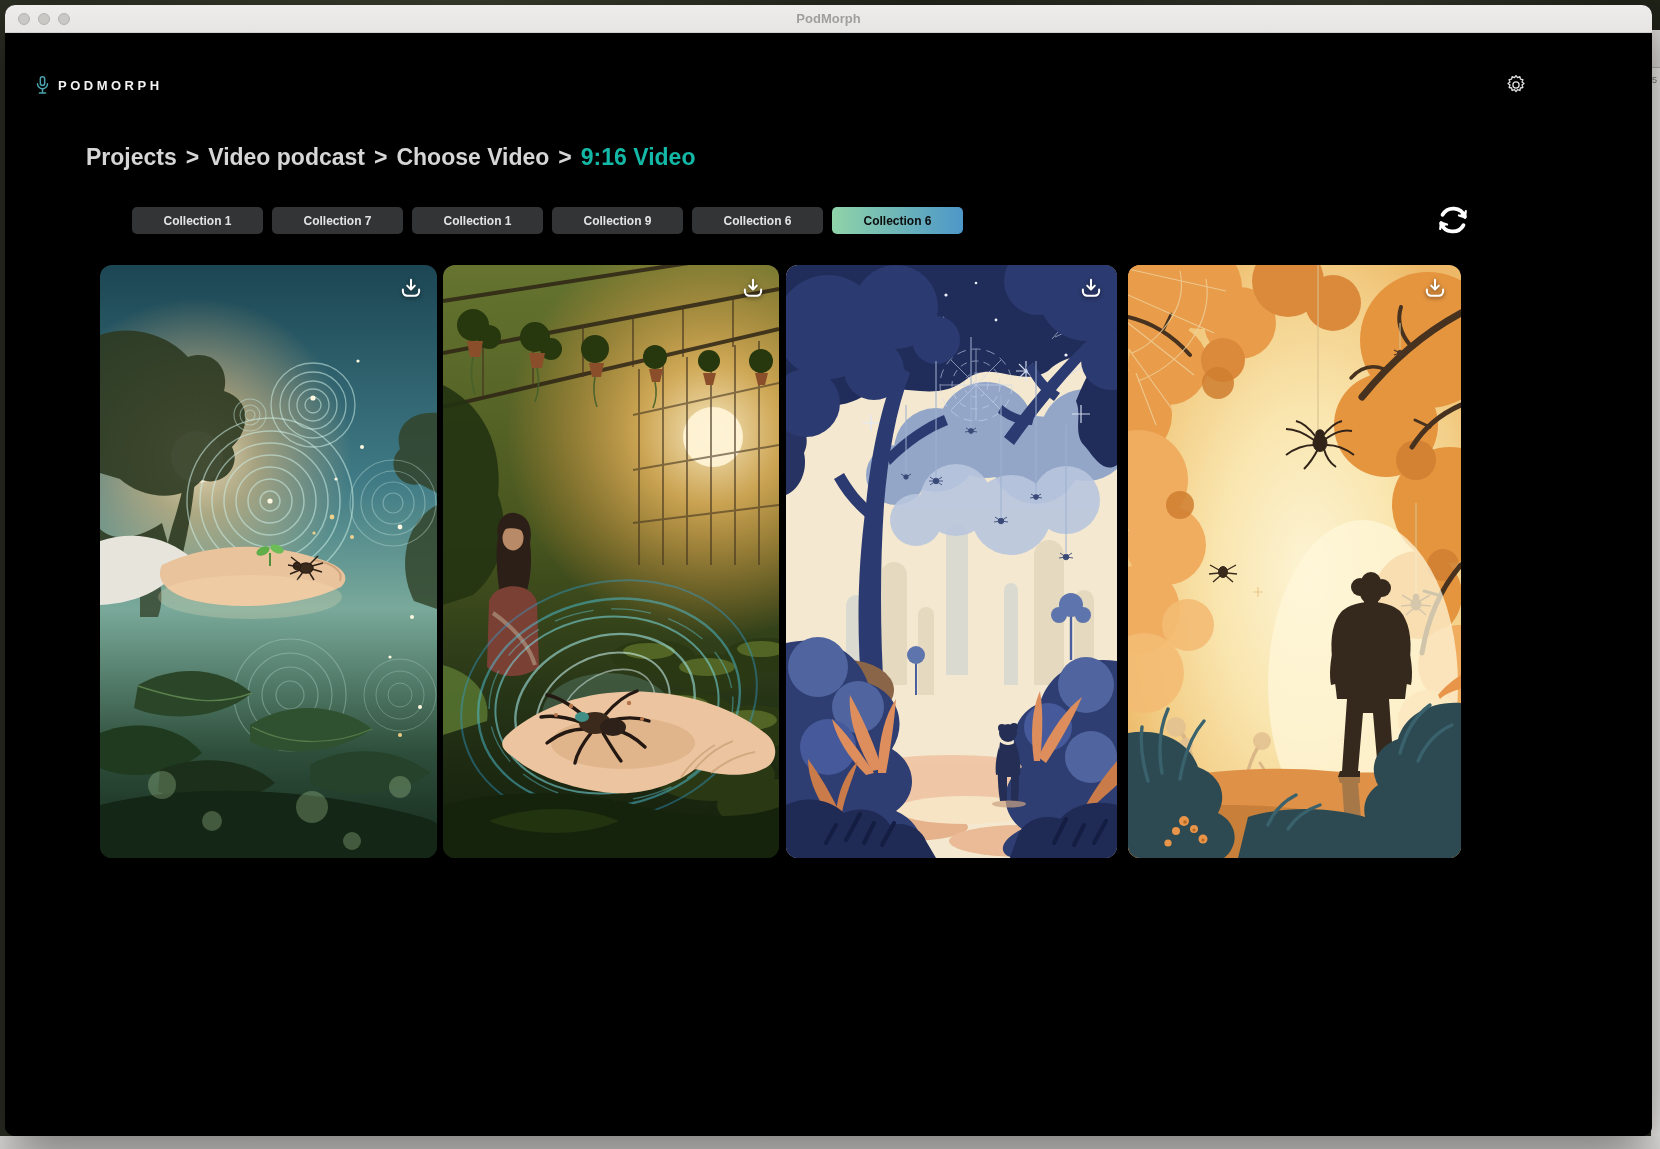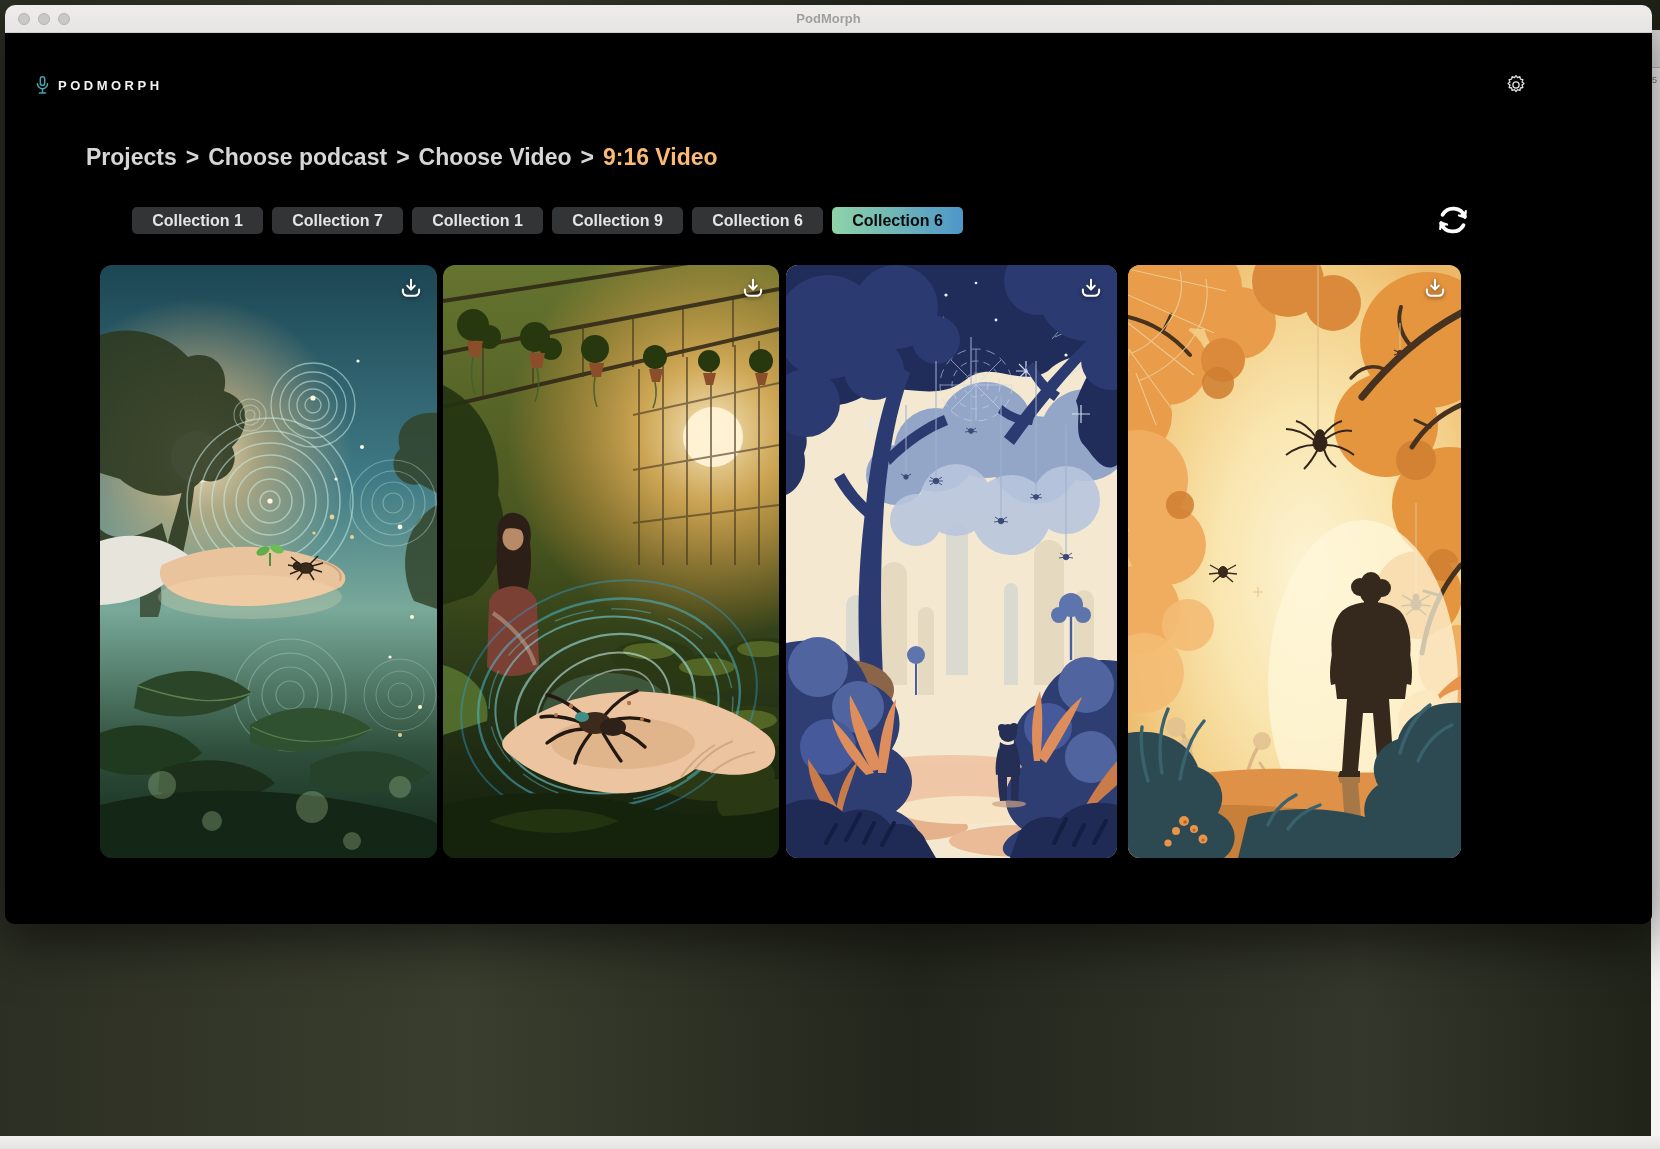--- a/index.html
+++ b/index.html
@@ -9,21 +9,21 @@
     font-family:"Liberation Sans", sans-serif;
     background:linear-gradient(90deg,#2c2f23,#3a3e2e 28%,#23261c 55%,#34372b 82%,#202318);
   }
   
   .desktop-bottom { position:absolute; left:0; right:0; bottom:0; height:13px; background:linear-gradient(#f2f1ef,#e4e3e1); }
   .bg-win-right { position:absolute; right:0; top:30px; bottom:13px; width:9px; background:#f5f4f2; }
   .bg-win-right .frag-head { position:absolute; top:0; left:0; right:0; height:38px; background:#e3e1df; border-bottom:1px solid #b9b8b6; }
   .bg-win-right .frag-num { position:absolute; top:45px; left:1px; font-size:9px; color:#7a7a7a; }
   
   .window {
-    position:absolute; left:5px; top:5px; width:1647px; height:919px;
+    position:absolute; left:5px; top:5px; width:1647px; height:1131px;
     border-radius:10px; overflow:hidden; background:#040404;
     box-shadow:0 18px 55px rgba(0,0,0,.55);
   }
   .titlebar {
     position:relative; height:28px; background:linear-gradient(#eeedeb,#e7e5e3);
     border-bottom:1px solid #cfcecc;
   }
   .titlebar .tl-group { position:absolute; left:13px; top:8px; display:flex; gap:8px; }
   .tl { width:12px; height:12px; border-radius:50%; background:#c9c8c5; border:1px solid #b3b2af; }
   .win-title {
@@ -32,26 +32,26 @@
   }
   .content { position:absolute; top:29px; left:0; right:0; bottom:0; background:#000; }
   
   .logo { position:absolute; left:30px; top:41px; display:flex; align-items:center; gap:8px; }
   .logo-text { color:#f2f2f2; font-size:13px; font-weight:bold; letter-spacing:3.5px; }
   .settings-btn { position:absolute; left:1498px; top:39px; width:26px; height:26px; background:transparent; border:none; cursor:pointer; }
   
   .breadcrumb { position:absolute; left:81px; top:110px; font-size:23px; font-weight:bold; color:#d6d6d6; }
   .breadcrumb .sep { margin:0 9px; }
   .breadcrumb .crumb { cursor:pointer; }
-  .breadcrumb .crumb.active { color:#fdba74; }
+  .breadcrumb .crumb.active { color:#14b8a6; }
   
   .tabs-row { position:absolute; left:127px; top:173px; display:flex; gap:9px; }
   .tab {
     width:131px; height:27px; border:none; border-radius:5px; cursor:pointer;
-    background:#323435; color:#e4e4e4; font-family:inherit; font-size:16px; font-weight:bold;
+    background:#323435; color:#e4e4e4; font-family:inherit; font-size:12px; font-weight:bold;
   }
   .tab.active { background:linear-gradient(90deg,#8fd3a8,#4d97c9); color:#0c0c0c; }
   .refresh-btn { position:absolute; left:1429px; top:167px; width:38px; height:38px; background:transparent; border:none; cursor:pointer; }
   
   .card {
     position:absolute; top:231px; height:593px; border-radius:12px; overflow:hidden; cursor:pointer; background:#111;
   }
   .card-1 { left:95px;  width:337px; }
   .card-2 { left:438px; width:336px; }
   .card-3 { left:781px; width:331px; }
@@ -95,21 +95,21 @@
     </div>
 
     <button class="settings-btn">
       <svg width="24" height="24" viewBox="0 0 24 24" fill="none" stroke="#dedede" stroke-width="1.3" stroke-linejoin="round">
         <circle cx="12" cy="12" r="3.1"></circle>
         <path d="M12 2.6l1.5 2 2.4-.9.5 2.5 2.5.5-.9 2.4 2 1.5-2 1.5.9 2.4-2.5.5-.5 2.5-2.4-.9-1.5 2-1.5-2-2.4.9-.5-2.5-2.5-.5.9-2.4-2-1.5 2-1.5-.9-2.4 2.5-.5.5-2.5 2.4.9z"></path>
       </svg>
     </button>
 
     <div class="breadcrumb">
-      <span class="crumb">Projects</span><span class="sep">&gt;</span><span class="crumb">Choose podcast</span><span class="sep">&gt;</span><span class="crumb">Choose Video</span><span class="sep">&gt;</span><span class="crumb active">9:16 Video</span>
+      <span class="crumb">Projects</span><span class="sep">&gt;</span><span class="crumb">Video podcast</span><span class="sep">&gt;</span><span class="crumb">Choose Video</span><span class="sep">&gt;</span><span class="crumb active">9:16 Video</span>
     </div>
 
     <div class="tabs-row">
       <button class="tab">Collection 1</button>
       <button class="tab">Collection 7</button>
       <button class="tab">Collection 1</button>
       <button class="tab">Collection 9</button>
       <button class="tab">Collection 6</button>
       <button class="tab active">Collection 6</button>
     </div>

